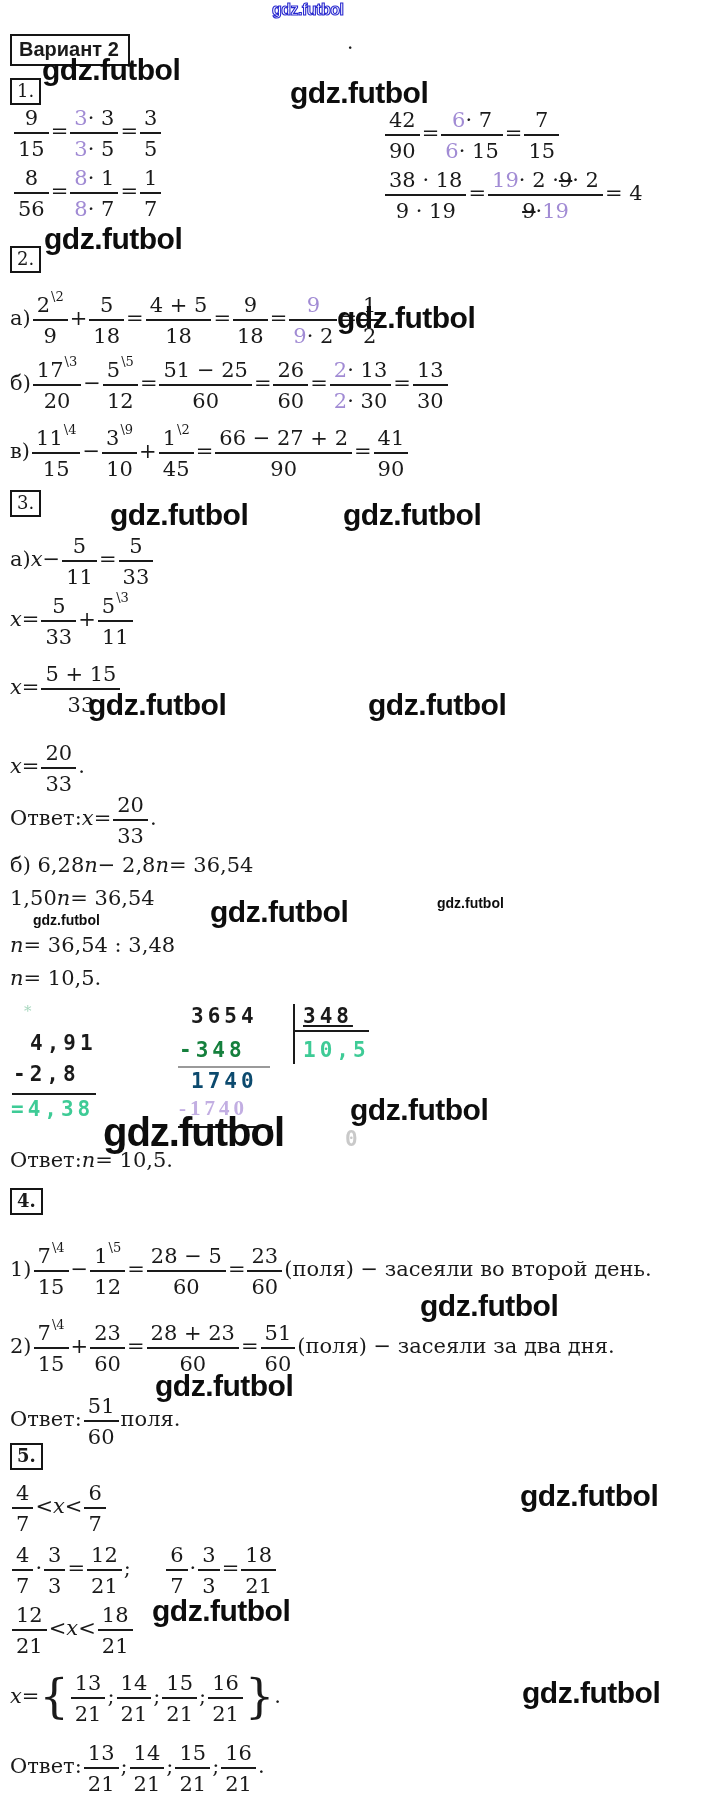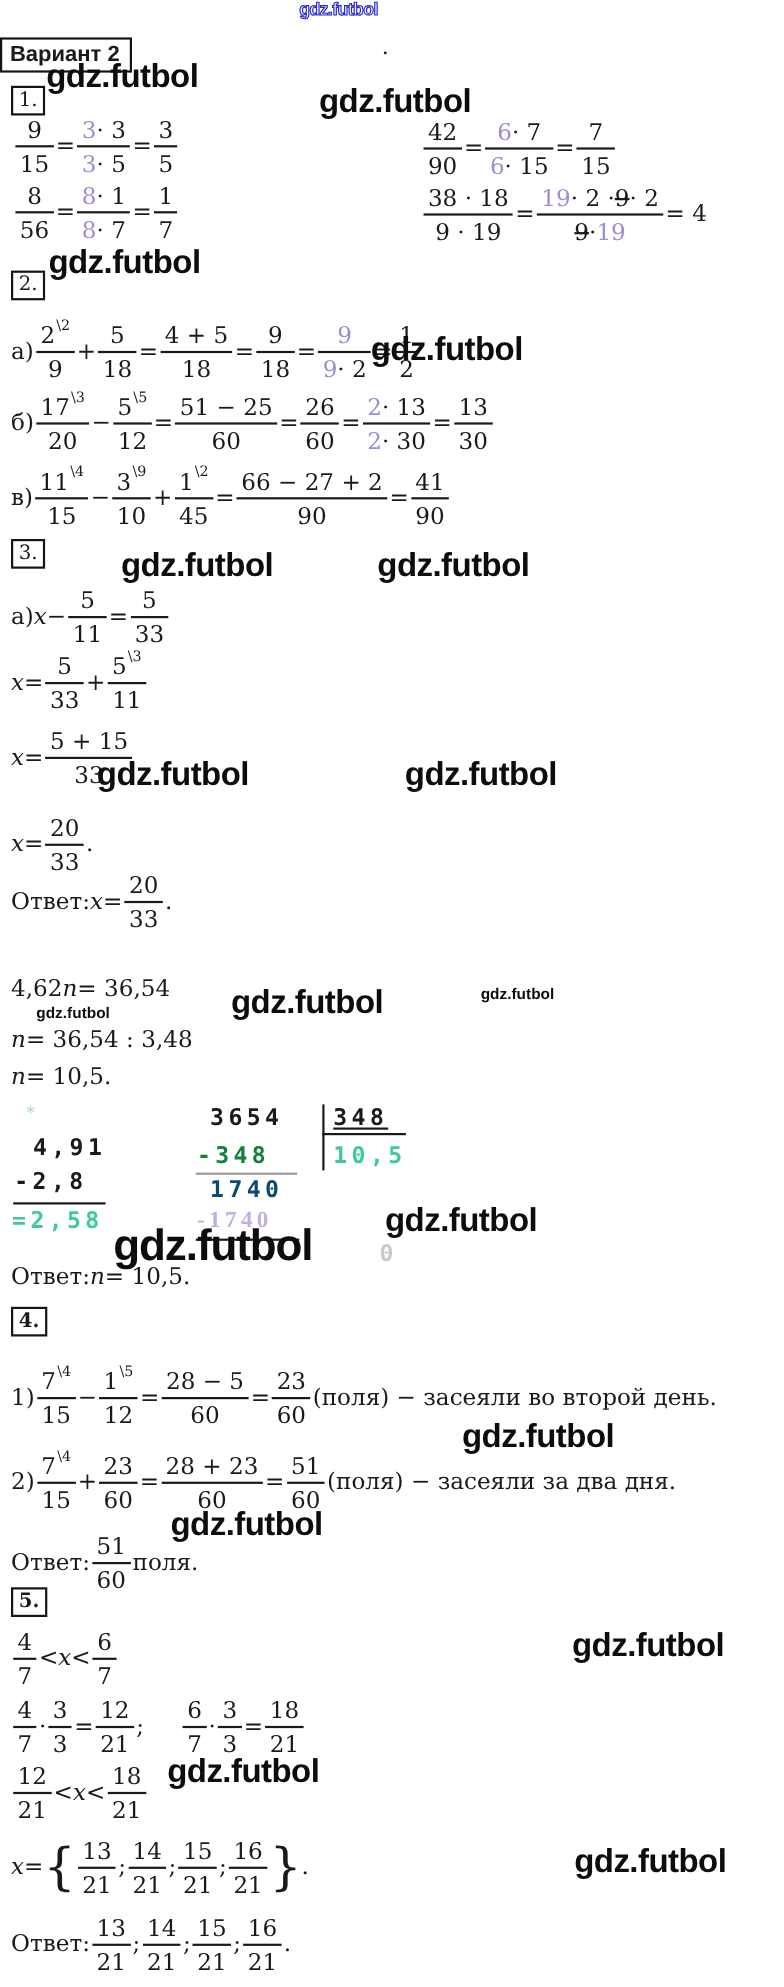--- a/index.html
+++ b/index.html
@@ -55,21 +55,21 @@
       <div class="wm small" style="left: 33px; top: 913px;">gdz.futbol</div>
       <div class="wm big" style="left: 350px; top: 1095px;">gdz.futbol</div>
       <div class="wm xl" style="left: 103px; top: 1112px;">gdz.futbol</div>
       <div class="wm big" style="left: 420px; top: 1291px;">gdz.futbol</div>
       <div class="wm big" style="left: 155px; top: 1371px;">gdz.futbol</div>
       <div class="wm big" style="left: 520px; top: 1481px;">gdz.futbol</div>
       <div class="wm big" style="left: 152px; top: 1596px;">gdz.futbol</div>
       <div class="wm big" style="left: 522px; top: 1678px;">gdz.futbol</div>
     </div>
 
-  <div class="varbox" style="left:0;top:34px;text-align:right;">Вариант 2</div>
+  <div class="varbox" style="left:10px;top:34px;text-align:right;">Вариант 2</div>
 
   <div class="stray" style="left:347px;top:30px;">.</div>
   <div class="stray" style="left:24px;top:1002px;color:#a8d8bf;font-size:15px;">*</div>
 
   <div class="secbox" style="left:10px;top:78px;">1.</div>
   <div class="secbox" style="left:10px;top:246px;">2.</div>
   <div class="secbox" style="left:10px;top:490px;">3.</div>
   <div class="secbox bold" style="left:10px;top:1188px;">4.</div>
   <div class="secbox bold" style="left:10px;top:1443px;">5.</div>
 
@@ -80,29 +80,30 @@
 
   <div class="fline" style="left:10px;top:290px;"><span class="tx">а) </span><span class="frac"><span class="fn"><span class="tx">2</span><span class="tx supm">\2</span></span><span class="fd"><span class="tx">9</span></span></span><span class="tx"> + </span><span class="frac"><span class="fn"><span class="tx">5</span></span><span class="fd"><span class="tx">18</span></span></span><span class="tx"> = </span><span class="frac"><span class="fn"><span class="tx">4 + 5</span></span><span class="fd"><span class="tx">18</span></span></span><span class="tx"> = </span><span class="frac"><span class="fn"><span class="tx">9</span></span><span class="fd"><span class="tx">18</span></span></span><span class="tx"> = </span><span class="frac"><span class="fn"><span class="tx" style="color: rgb(161, 139, 212);">9</span></span><span class="fd"><span class="tx" style="color: rgb(161, 139, 212);">9</span><span class="tx"> · 2</span></span></span><span class="tx"> = </span><span class="frac"><span class="fn"><span class="tx">1</span></span><span class="fd"><span class="tx">2</span></span></span></div>
   <div class="fline" style="left:10px;top:355px;"><span class="tx">б) </span><span class="frac"><span class="fn"><span class="tx">17</span><span class="tx supm">\3</span></span><span class="fd"><span class="tx">20</span></span></span><span class="tx"> − </span><span class="frac"><span class="fn"><span class="tx">5</span><span class="tx supm">\5</span></span><span class="fd"><span class="tx">12</span></span></span><span class="tx"> = </span><span class="frac"><span class="fn"><span class="tx">51 − 25</span></span><span class="fd"><span class="tx">60</span></span></span><span class="tx"> = </span><span class="frac"><span class="fn"><span class="tx">26</span></span><span class="fd"><span class="tx">60</span></span></span><span class="tx"> = </span><span class="frac"><span class="fn"><span class="tx" style="color: rgb(161, 139, 212);">2</span><span class="tx"> · 13</span></span><span class="fd"><span class="tx" style="color: rgb(161, 139, 212);">2</span><span class="tx"> · 30</span></span></span><span class="tx"> = </span><span class="frac"><span class="fn"><span class="tx">13</span></span><span class="fd"><span class="tx">30</span></span></span></div>
   <div class="fline" style="left:10px;top:423px;"><span class="tx">в) </span><span class="frac"><span class="fn"><span class="tx">11</span><span class="tx supm">\4</span></span><span class="fd"><span class="tx">15</span></span></span><span class="tx"> − </span><span class="frac"><span class="fn"><span class="tx">3</span><span class="tx supm">\9</span></span><span class="fd"><span class="tx">10</span></span></span><span class="tx"> + </span><span class="frac"><span class="fn"><span class="tx">1</span><span class="tx supm">\2</span></span><span class="fd"><span class="tx">45</span></span></span><span class="tx"> = </span><span class="frac"><span class="fn"><span class="tx">66 − 27 + 2</span></span><span class="fd"><span class="tx">90</span></span></span><span class="tx"> = </span><span class="frac"><span class="fn"><span class="tx">41</span></span><span class="fd"><span class="tx">90</span></span></span></div>
 
   <div class="fline" style="left:10px;top:531px;"><span class="tx">а) </span><span class="tx it">x</span><span class="tx"> − </span><span class="frac"><span class="fn"><span class="tx">5</span></span><span class="fd"><span class="tx">11</span></span></span><span class="tx"> = </span><span class="frac"><span class="fn"><span class="tx">5</span></span><span class="fd"><span class="tx">33</span></span></span></div>
   <div class="fline" style="left:10px;top:591px;"><span class="tx it">x</span><span class="tx"> = </span><span class="frac"><span class="fn"><span class="tx">5</span></span><span class="fd"><span class="tx">33</span></span></span><span class="tx"> + </span><span class="frac"><span class="fn"><span class="tx">5</span><span class="tx supm">\3</span></span><span class="fd"><span class="tx">11</span></span></span></div>
   <div class="fline" style="left:10px;top:659px;"><span class="tx it">x</span><span class="tx"> = </span><span class="frac"><span class="fn"><span class="tx">5 + 15</span></span><span class="fd"><span class="tx">33</span></span></span></div>
   <div class="fline" style="left:10px;top:738px;"><span class="tx it">x</span><span class="tx"> = </span><span class="frac"><span class="fn"><span class="tx">20</span></span><span class="fd"><span class="tx">33</span></span></span><span class="tx">.</span></div>
   <div class="fline" style="left:10px;top:790px;"><span class="tx">Ответ: </span><span class="tx it">x</span><span class="tx"> = </span><span class="frac"><span class="fn"><span class="tx">20</span></span><span class="fd"><span class="tx">33</span></span></span><span class="tx">.</span></div>
-  <div class="fline" style="left:10px;top:886px;"><span class="tx">4,62</span><span class="tx it">n</span><span class="tx"> = 36,54</span></div>
+  <div class="fline" style="left:10px;top:853px;"><span class="tx">б) 6,28</span><span class="tx it">n</span><span class="tx"> − 2,8</span><span class="tx it">n</span><span class="tx"> = 36,54</span></div>
+  <div class="fline" style="left:10px;top:886px;"><span class="tx">1,50</span><span class="tx it">n</span><span class="tx"> = 36,54</span></div>
   <div class="fline" style="left:10px;top:933px;"><span class="tx it">n</span><span class="tx"> = 36,54 : 3,48</span></div>
   <div class="fline" style="left:10px;top:966px;"><span class="tx it">n</span><span class="tx"> = 10,5.</span></div>
   <div class="fline" style="left:10px;top:1148px;"><span class="tx">Ответ: </span><span class="tx it">n</span><span class="tx"> = 10,5.</span></div>
 
   <span class="mono" style="left:30px;top:1033px;">4,91</span>
   <span class="mono" style="left:13px;top:1064px;">-2,8</span>
   <div class="rule" style="left:12px;top:1093px;width:84px;height:2px;"></div>
-  <span class="mono" style="left:11px;top:1099px;color:#3ecb96;">=2,58</span>
+  <span class="mono" style="left:11px;top:1099px;color:#3ecb96;">=4,38</span>
 
   <span class="mono" style="left:191px;top:1006px;">3654</span>
   <span class="mono" style="left:303px;top:1006px;text-decoration:underline;">348</span>
   <div class="rule" style="left:293px;top:1004px;width:2px;height:60px;"></div>
   <div class="rule" style="left:293px;top:1030px;width:76px;height:2px;"></div>
   <span class="mono" style="left:179px;top:1040px;color:#15803d;">-348</span>
   <span class="mono" style="left:303px;top:1040px;color:#3ecb96;">10,5</span>
   <div class="rule" style="left:178px;top:1066px;width:92px;height:2px;background:#9a9a9a;"></div>
   <span class="mono" style="left:191px;top:1071px;color:#0c4a6e;">1740</span>
   <span class="mono" style="left:179px;top:1098px;color:#c2aee2;font-family:Liberation Serif, serif;">-1740</span>

